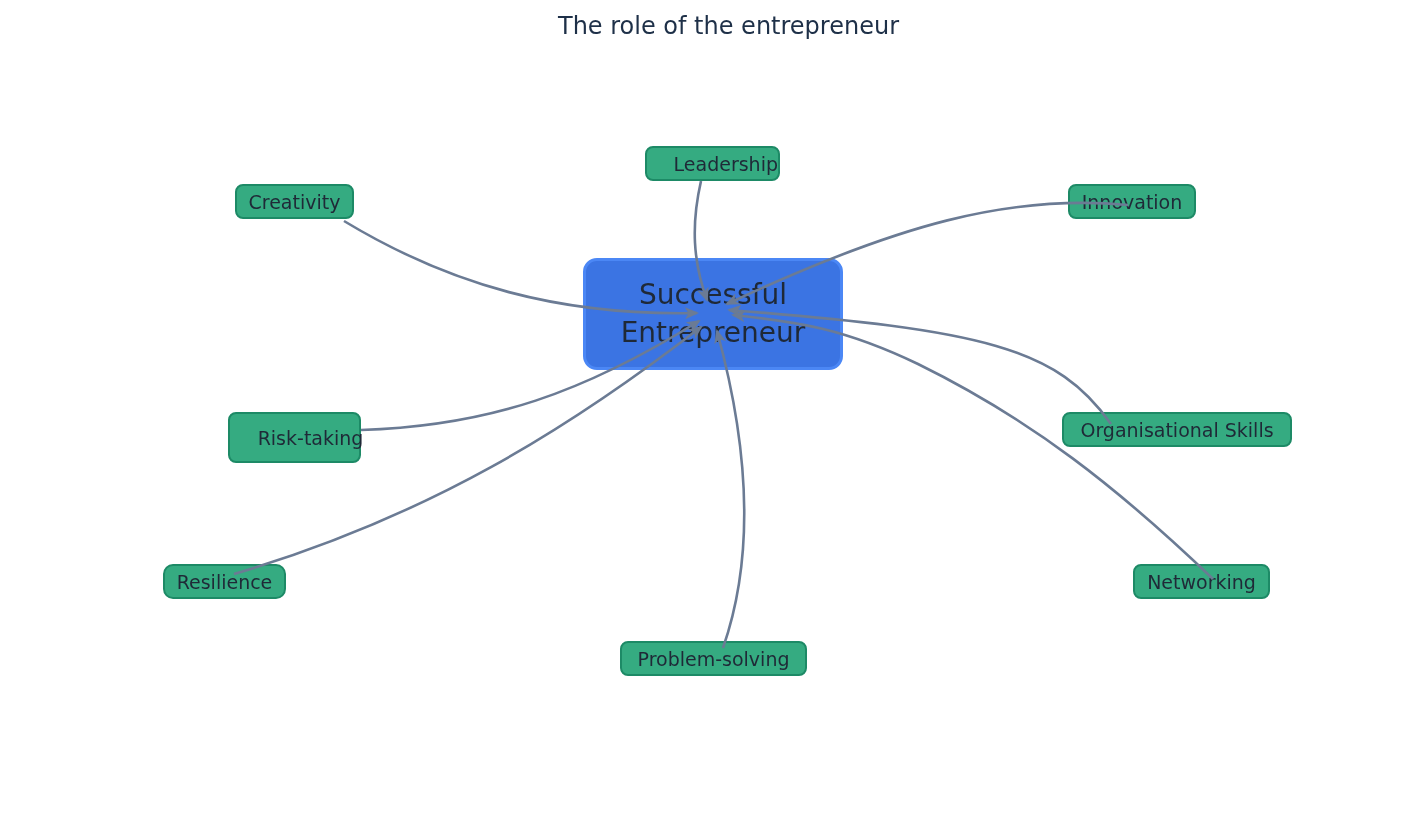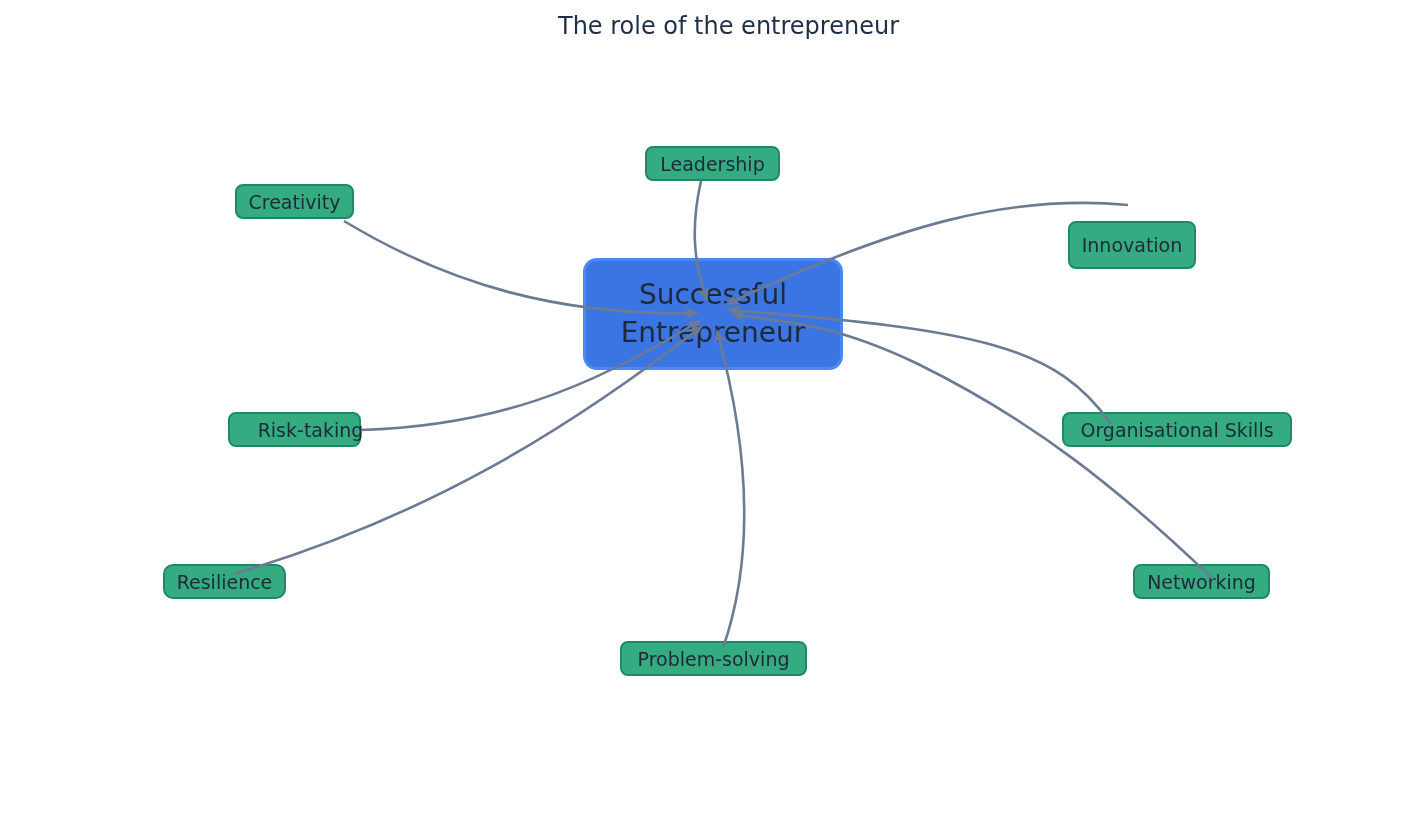--- a/index.html
+++ b/index.html
@@ -39,24 +39,24 @@
   .edges{
     position:absolute;left:0;top:0;width:1425px;height:825px;
     pointer-events:none;
   }
   .edges path.edge{
     fill:none;
     stroke:var(--edge-color,#6b7b94);
     stroke-width:2.6px;
   }
   
-  #n-leadership      {left:645px; top:146px; width:135px; height:35px;}
+  #n-leadership      {left:645px; top:146px; width:135px; height:35px;justify-content:flex-end;}
   #n-creativity      {left:235px; top:184px; width:119px; height:35px;align-items:center;}
-  #n-innovation      {left:1068px;top:184px; width:128px; height:48px;margin-top:37px;}
-  #n-risk_taking     {left:228px; top:412px; width:133px; height:35px;padding-left:32px;}
+  #n-innovation      {left:1068px;top:184px; width:128px; height:35px;}
+  #n-risk_taking     {left:228px; top:412px; width:133px; height:51px;padding-left:32px;}
   #n-org_skills      {left:1017px;top:412px; width:230px; height:35px;margin-left:45px;}
   #n-resilience      {left:163px; top:564px; width:123px; height:35px;border-radius:10px;}
   #n-networking      {left:1133px;top:564px; width:137px; height:35px;}
   #n-problem_solving {left:620px; top:641px; width:187px; height:35px;}
   #n-center          {left:583px; top:258px; width:260px; height:112px;}
 </style>
 </head>
 <body>
 
 <div class="canvas">

